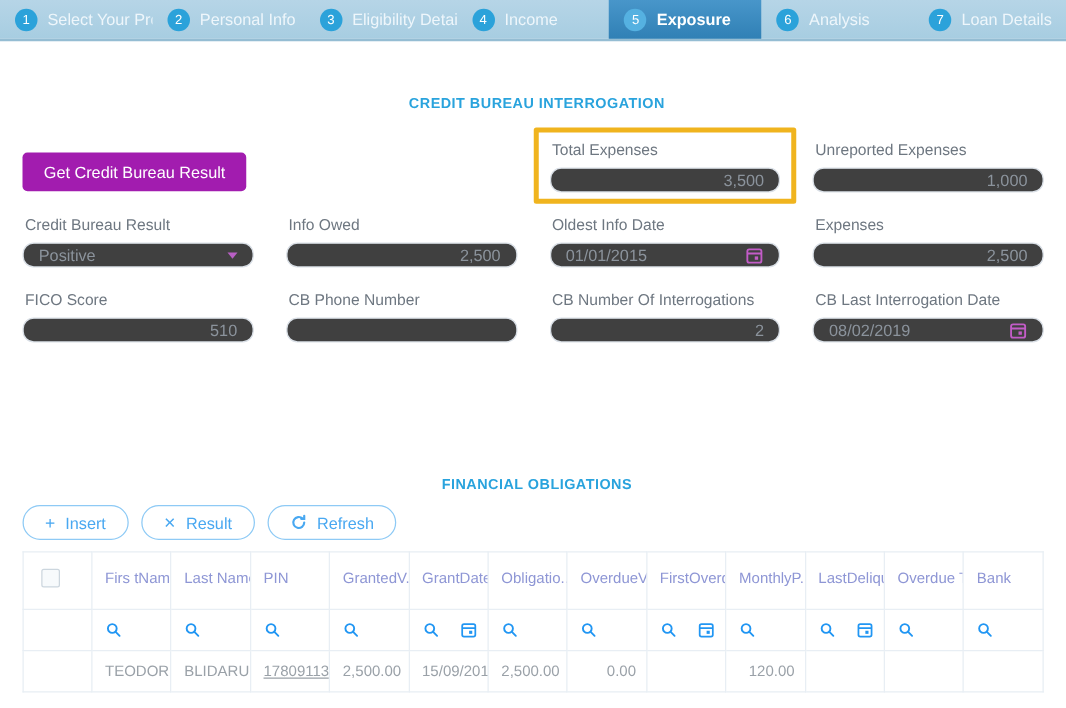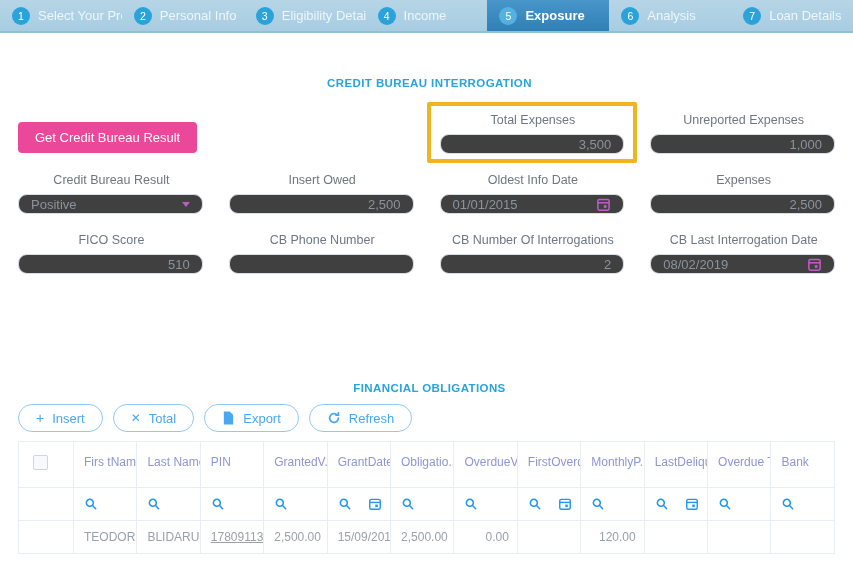--- a/index.html
+++ b/index.html
@@ -23,28 +23,28 @@
   
   .content { padding: 0 18px; }
   .section-title { color: #29a3dd; font-size: 11.5px; font-weight: bold;
     letter-spacing: .4px; margin-left: 6px; text-align: center; }
   .cb-title { padding-top: 44px; }
   .fo-title { padding-top: 60px; margin-top: 48px; }
 
   .form-grid { display: grid; grid-template-columns: repeat(4, 1fr);
     column-gap: 26px; row-gap: 19px; margin-top: 24px; }
   .field-label { display: block; color: #6e7781; font-size: 12.5px;
-    margin: 0 0 4px 2px; height: 17px; white-space: nowrap; text-align: center; }
+    margin: 0 0 4px 2px; height: 17px; white-space: nowrap; }
   .field-box { height: 20px; background: #404040; border: 1px solid #d9dfe6;
     border-radius: 9px; display: flex; align-items: center; padding: 0 12px;
     color: #8b939c; font-size: 13px; }
   .field-box.num { justify-content: flex-end; }
   .field-box.iconned { justify-content: space-between; }
   .btn-cell { padding-top: 9px; }
-  .btn-primary { height: 31px; background: #ec4899; border: none; border-radius: 4px;
+  .btn-primary { height: 31px; background: #a21caf; border: none; border-radius: 4px;
     color: #ffffff; font-size: 13px; font-family: inherit; padding: 0 17px; cursor: pointer; }
   .highlight-wrap { border: 4px solid #f0b41e; border-radius: 2px;
     padding: 7px 9px 5px 9px; margin: -11px -13px -9px -13px; }
   .caret-down { width: 0; height: 0; border-left: 4.5px solid transparent;
     border-right: 4.5px solid transparent; border-top: 5.5px solid #b85fc4; }
   .cal-icon { flex: 0 0 auto; }
 
   
   .toolbar { display: flex; gap: 10px; margin-top: 10px; }
   .btn-outline { height: 28px; background: #ffffff; border: 1px solid #8ecaf5;
@@ -127,21 +127,21 @@
     </div>
 
     <div>
       <span class="field-label">Credit Bureau Result</span>
       <div class="field-box iconned">
         <span>Positive</span>
         <span class="caret-down"></span>
       </div>
     </div>
     <div>
-      <span class="field-label">Insert Owed</span>
+      <span class="field-label">Info Owed</span>
       <div class="field-box num">
         <span>2,500</span>
       </div>
     </div>
     <div>
       <span class="field-label">Oldest Info Date</span>
       <div class="field-box iconned">
         <span>01/01/2015</span>
         <svg class="cal-icon" width="15" height="15" viewBox="0 0 24 24">
           <rect x="3" y="4" width="18" height="17" rx="2.5" fill="none" stroke="#c35cc8" stroke-width="2.4"></rect>
@@ -190,27 +190,21 @@
 
   <div class="section-title fo-title">FINANCIAL OBLIGATIONS</div>
 
   <div class="toolbar">
     <button class="btn-outline">
       <span class="glyph">+</span>
       <span>Insert</span>
     </button>
     <button class="btn-outline">
       <span class="glyph" style="font-size:12px;">✕</span>
-      <span>Total</span>
-    </button>
-    <button class="btn-outline">
-      <svg width="13" height="14" viewBox="0 0 20 24">
-        <path d="M2 1 h10 l6 6 v16 h-16 z" fill="#49a8f1"></path>
-      </svg>
-      <span>Export</span>
+      <span>Result</span>
     </button>
     <button class="btn-outline">
       <svg width="14" height="14" viewBox="0 0 24 24" fill="none" stroke="#49a8f1" stroke-width="3" stroke-linecap="round">
         <path d="M19.5 12a7.5 7.5 0 1 1-2.2-5.3"></path>
         <polyline points="19.5 2.8 19.5 7 15.3 7" fill="none"></polyline>
       </svg>
       <span>Refresh</span>
     </button>
   </div>
 

